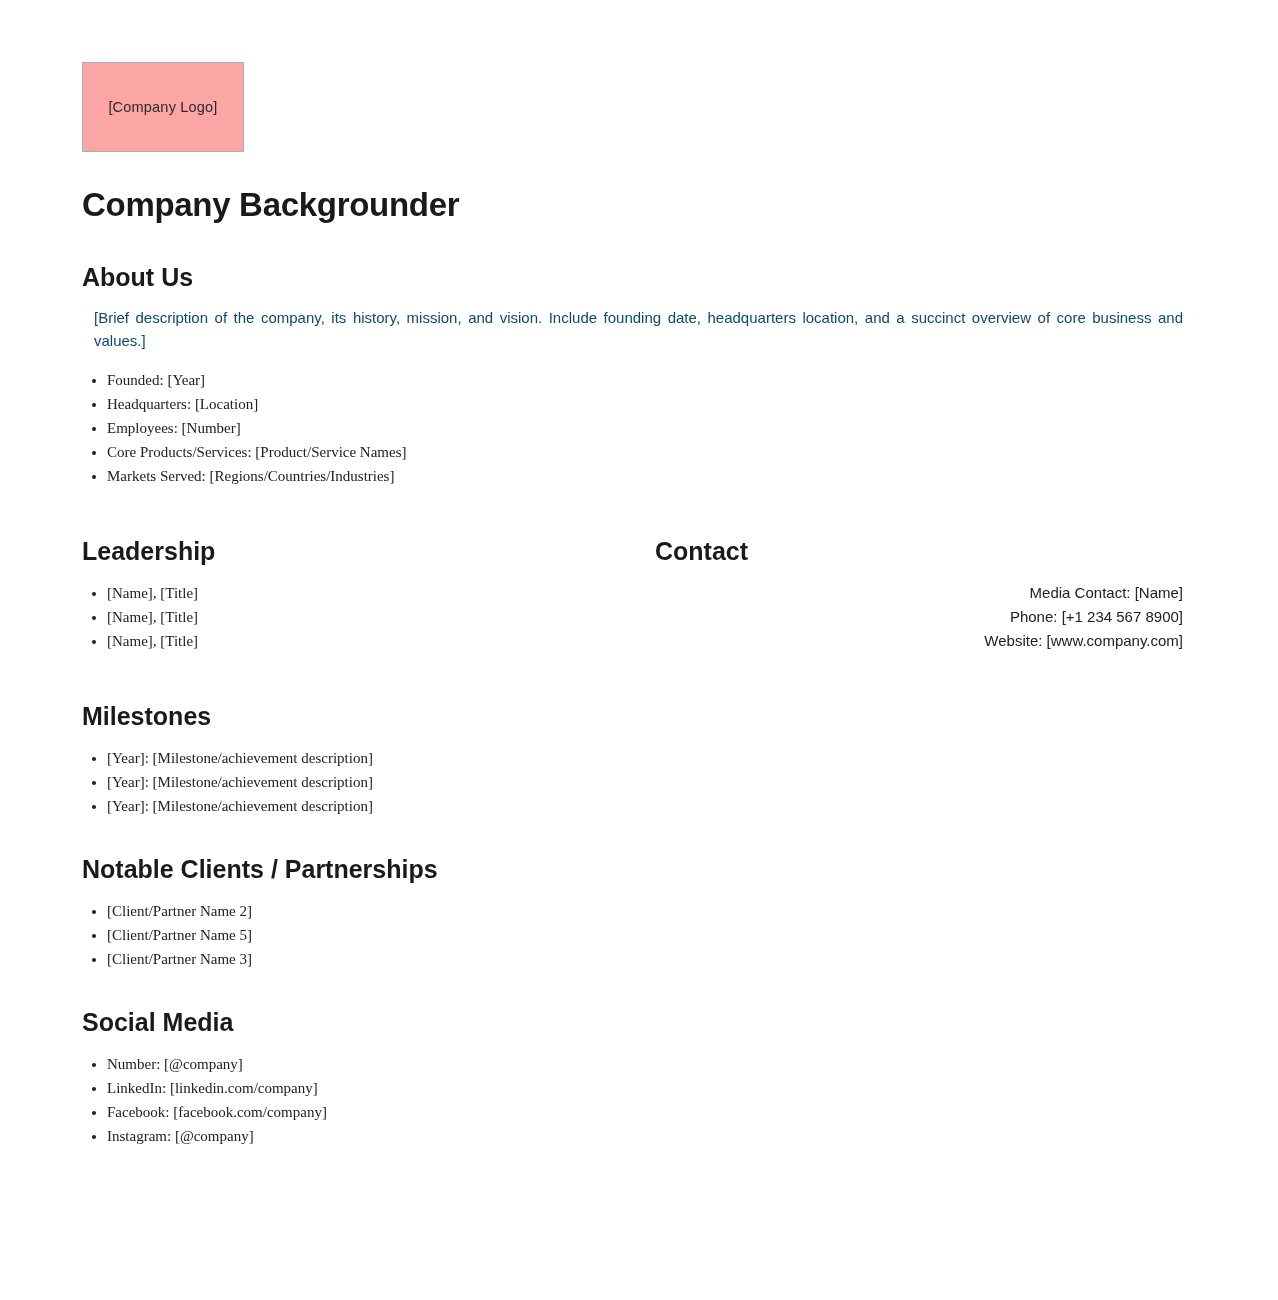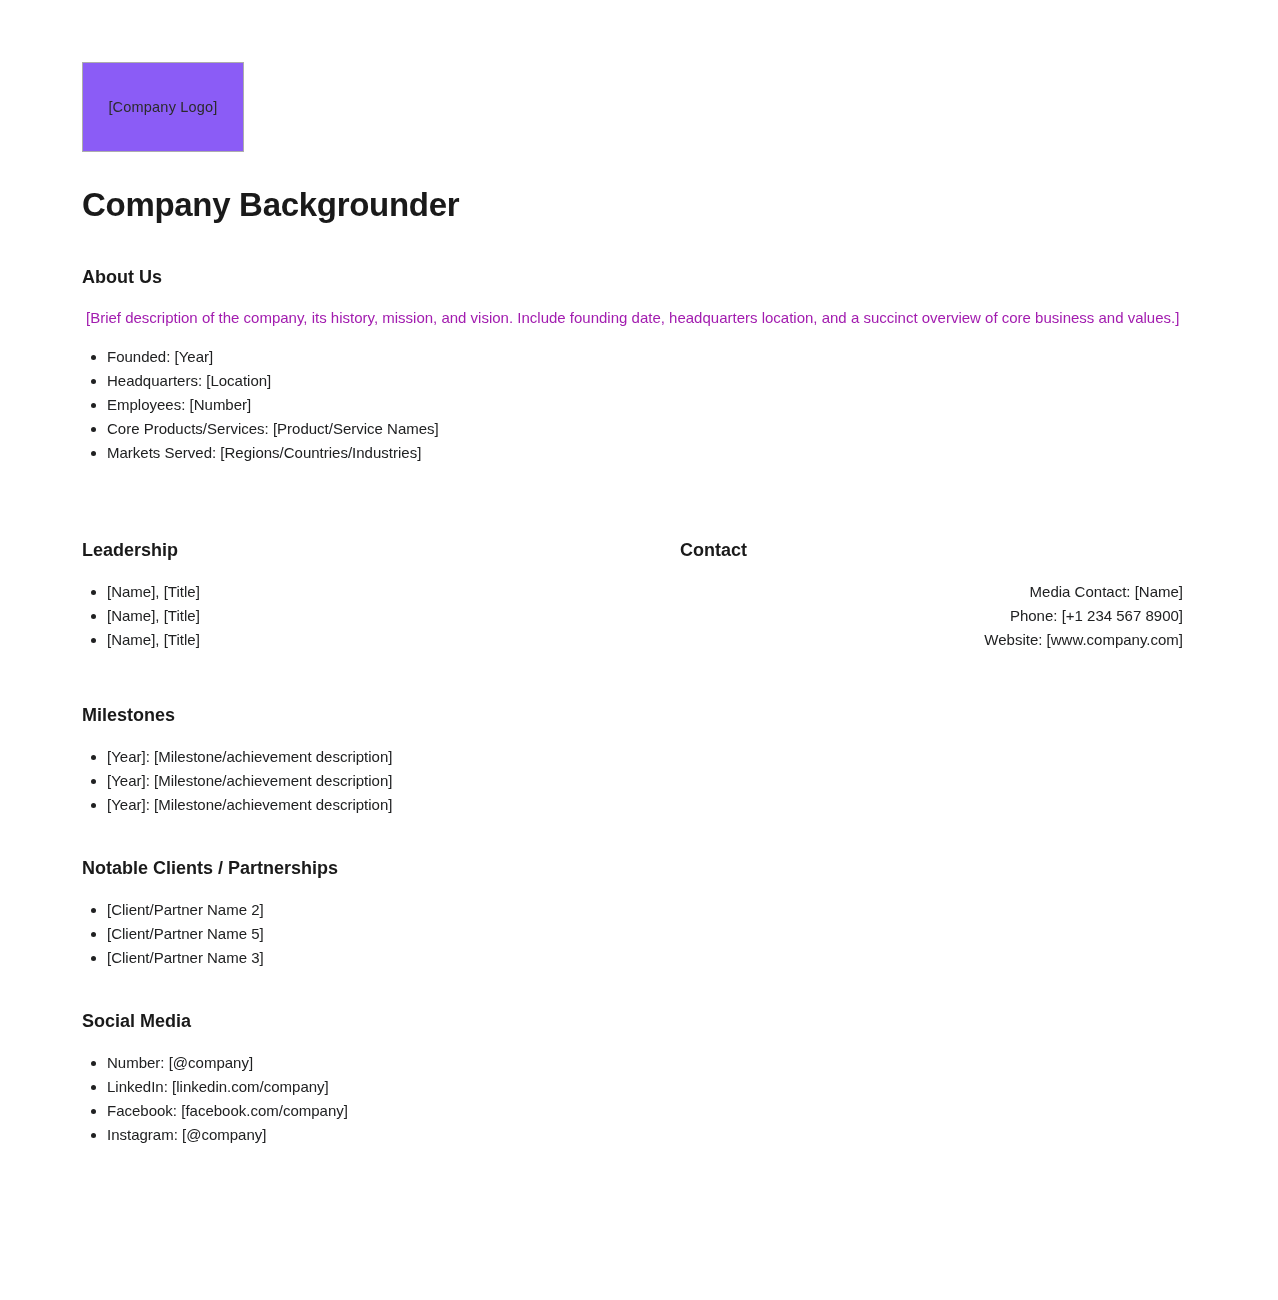--- a/index.html
+++ b/index.html
@@ -19,66 +19,66 @@
     min-height: 1300px;
     padding: 62px 95px 60px 82px;
   }
   .logo-box {
     width: 162px;
     height: 90px;
     border: 1px solid #adadad;
     display: flex;
     align-items: center;
     justify-content: center;
-    background: #8b5cf6;
+    background: #fca5a5;
   }
   .logo-box span {
     font-size: 14.5px;
     color: #2b2b2b;
     letter-spacing: 0.2px;
   }
   h1 {
     font-size: 33px;
     line-height: 42px;
     font-weight: 700;
     color: #1a1a1a;
     margin: 32px 0 8px 0;
     letter-spacing: -0.3px;
   }
   h2 {
-    font-size: 18px;
+    font-size: 25px;
     line-height: 28px;
     font-weight: 700;
     color: #1a1a1a;
     margin: 37px 0 0 0;
   }
   .two-col > section > h2,
   .col-heading { margin-top: 0; }
   p.body-text {
     font-size: 15px;
     line-height: 23px;
-    margin: 15px 0 0 4px;
+    margin: 15px 0 0 12px;
     text-align: justify;
-    color: #a21caf;
+    color: #0c4a6e;
   }
   ul {
     margin: 16px 0 0 0;
     padding-left: 25px;
     list-style-type: disc;
+    font-family: Liberation Serif, serif;
   }
   li {
     font-size: 15px;
     line-height: 24px;
     color: #202122;
   }
   .two-col {
     display: grid;
     grid-template-columns: 573px 1fr;
-    margin-top: 71px;
-    gap: 25px;
+    margin-top: 49px;
   }
   .section-milestones h2 { margin-top: 49px; }
   .contact-lines { margin-top: 16px; text-align: right; }
   .contact-lines p {
     font-size: 15px;
     line-height: 24px;
     margin: 0;
     color: #202122;
   }
 </style>

